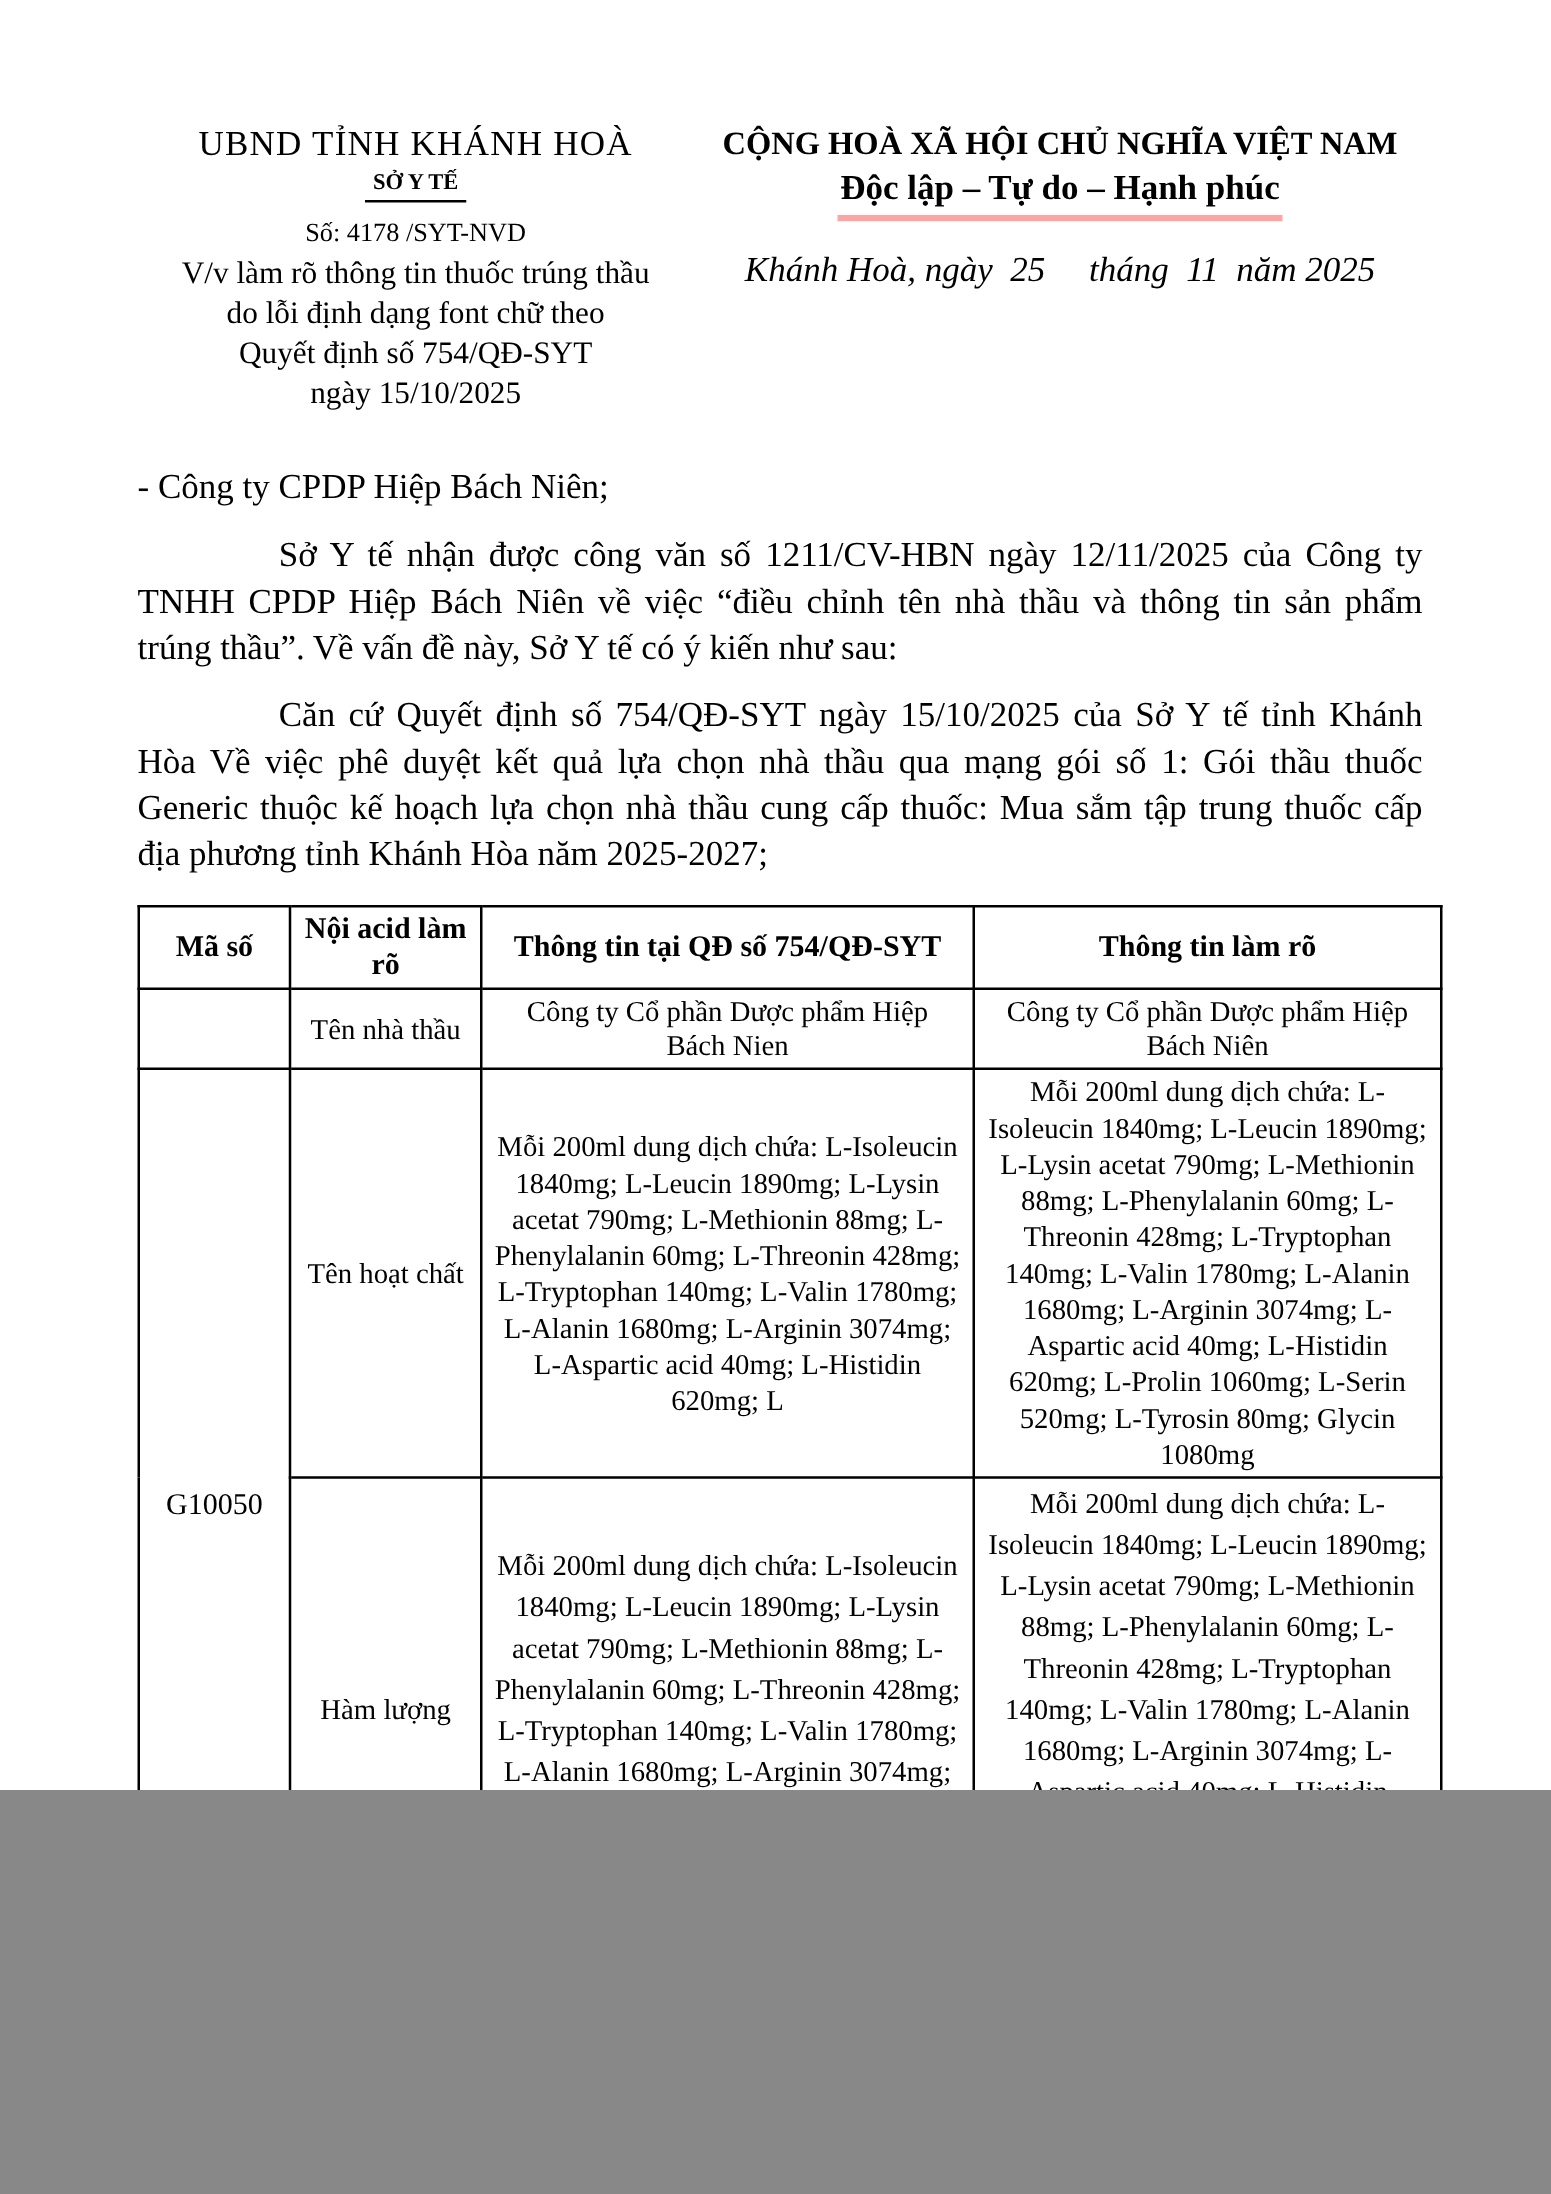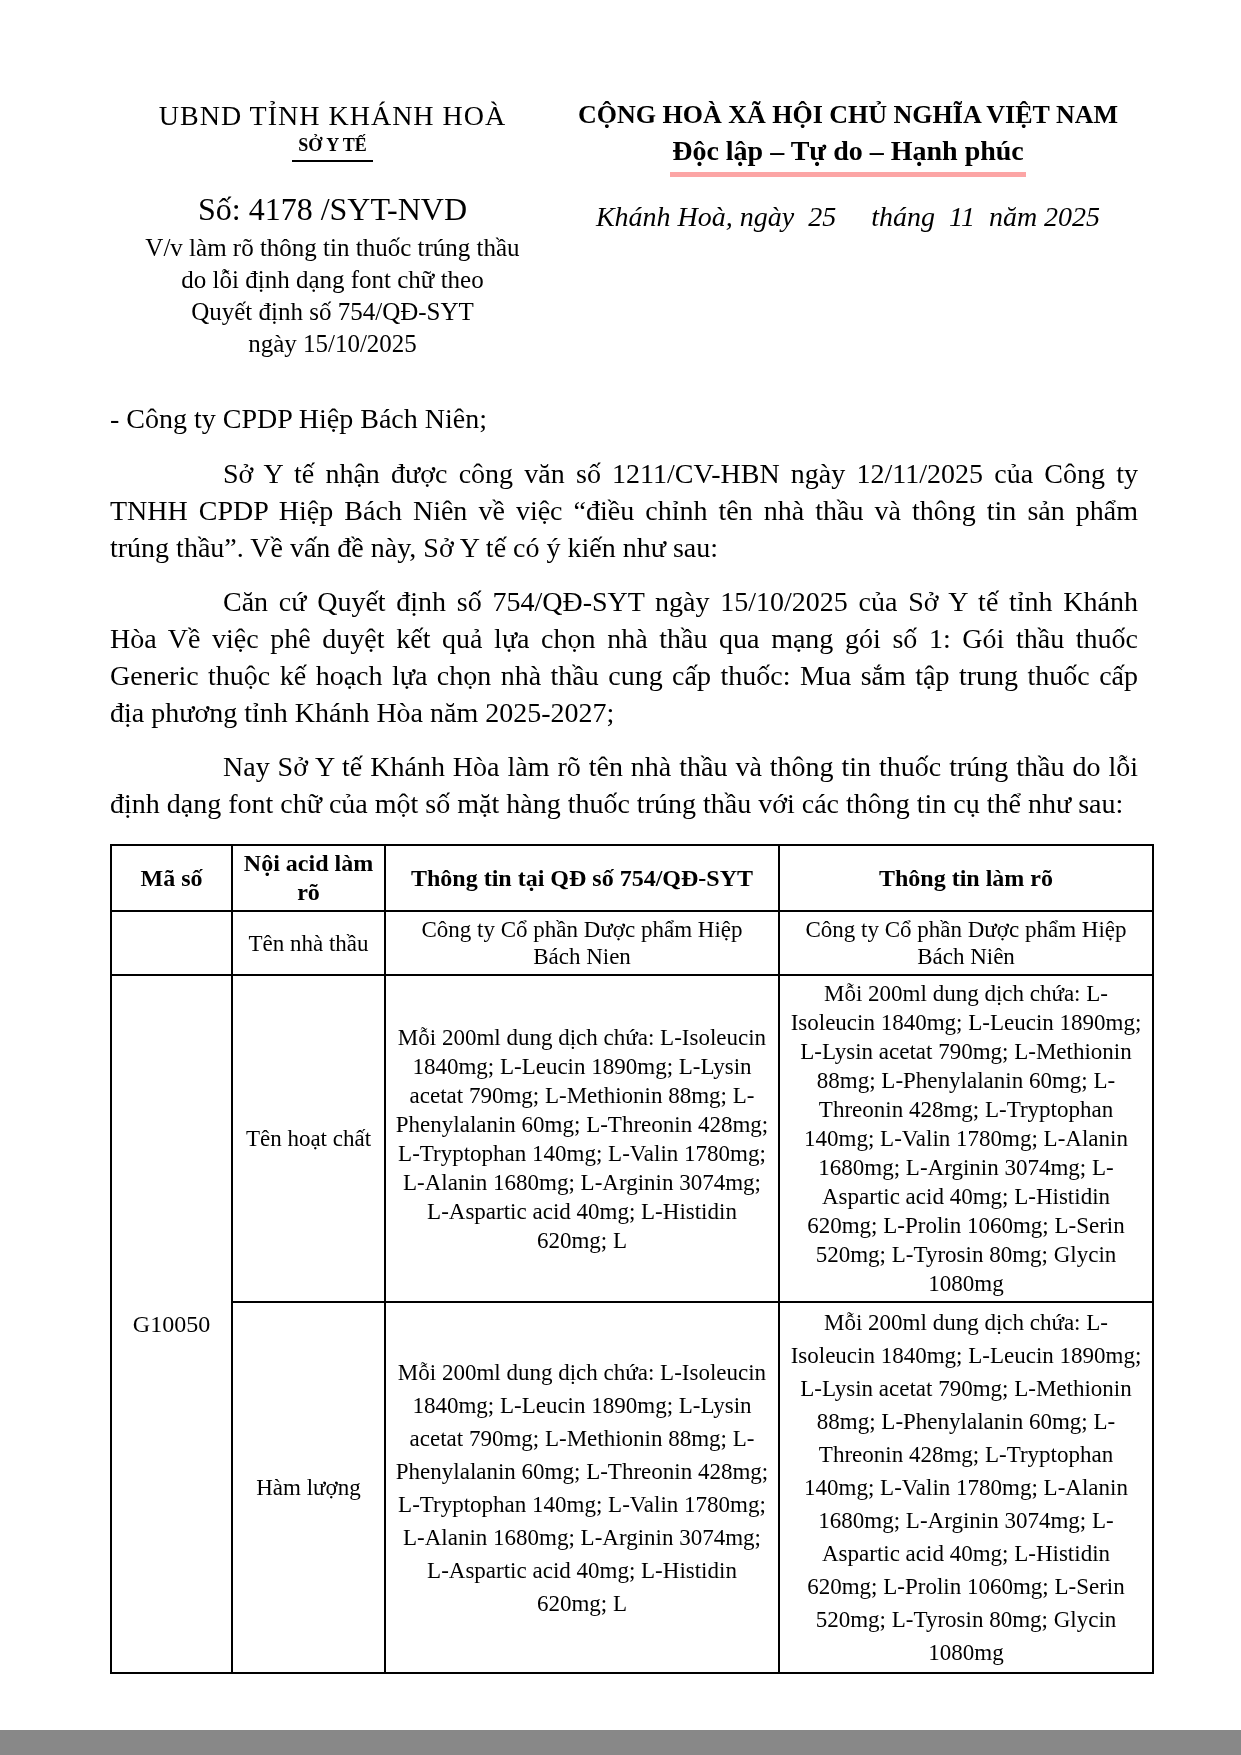--- a/index.html
+++ b/index.html
@@ -1,32 +1,32 @@
 <!DOCTYPE html>
 <html lang="vi"><head>
 <meta charset="utf-8">
 <style>
   * { margin:0; padding:0; box-sizing:border-box; }
   html,body { background:#888; }
   .page {
-    width:1241px; height:1730px; background:#ffffff; color:#000;
+    width:1241px; height:1432px; background:#ffffff; color:#000;
     font-family:"Liberation Serif","DejaVu Serif",serif;
     margin:0 auto; position:relative; overflow:hidden;
   }
   .inner { padding:100px 100px 0 110px; }
 
   
   .doc-header { display:flex; align-items:flex-start; }
   .header-left { width:445px; text-align:center; }
   .header-right { flex:1; text-align:center; }
 
   .org-parent { font-size:28px; letter-spacing:1px; }
   .org-name  { font-size:18px; font-weight:bold; margin-top:3px; }
   .org-name span { display:inline-block; border-bottom:2px solid #000; padding:0 6px 4px 6px; }
-  .doc-number { font-size:32px; margin-top:29px; }
+  .doc-number { font-size:21px; margin-top:12px; }
   .subject-line { font-size:25px; line-height:32px; }
   .subject-block { margin-top:4px; }
 
   .motto1 { font-size:26px; font-weight:bold; }
   .motto2 { font-size:28px; font-weight:bold; margin-top:5px; }
   .motto2 span { display:inline-block; border-bottom:5px solid #fca5a5; padding:0 2px 5px 2px; }
   .date-line { font-size:28px; font-style:italic; margin-top:24px; white-space:pre; }
 
   
   .salutation { margin-top:40px; font-size:28px; line-height:38px; }
@@ -85,21 +85,20 @@
         <div class="date-line">Khánh Hoà, ngày  25     tháng  11  năm 2025</div>
       </div>
     </div>
 
     <div class="salutation">
       <div class="recipient">- Công ty CPDP Hiệp Bách Niên;</div>
     </div>
 
     <p class="body-para">Sở Y tế nhận được công văn số 1211/CV-HBN ngày 12/11/2025 của Công ty TNHH CPDP Hiệp Bách Niên về việc “điều chỉnh tên nhà thầu và thông tin sản phẩm trúng thầu”. Về vấn đề này, Sở Y tế có ý kiến như sau:</p>
     <p class="body-para">Căn cứ Quyết định số 754/QĐ-SYT ngày 15/10/2025 của Sở Y tế tỉnh Khánh Hòa Về việc phê duyệt kết quả lựa chọn nhà thầu qua mạng gói số 1: Gói thầu thuốc Generic thuộc kế hoạch lựa chọn nhà thầu cung cấp thuốc: Mua sắm tập trung thuốc cấp địa phương tỉnh Khánh Hòa năm 2025-2027;</p>
-    <p class="body-para">Nay Sở Y tế Khánh Hòa làm rõ tên nhà thầu và thông tin thuốc trúng thầu do lỗi định dạng font chữ của một số mặt hàng thuốc trúng thầu với các thông tin cụ thể như sau:</p>
 
     <table class="clarify">
       <colgroup>
         <col class="c-code">
           <col class="c-content">
           <col class="c-old">
           <col class="c-new">
       </colgroup>
       <tbody>
           <tr>

